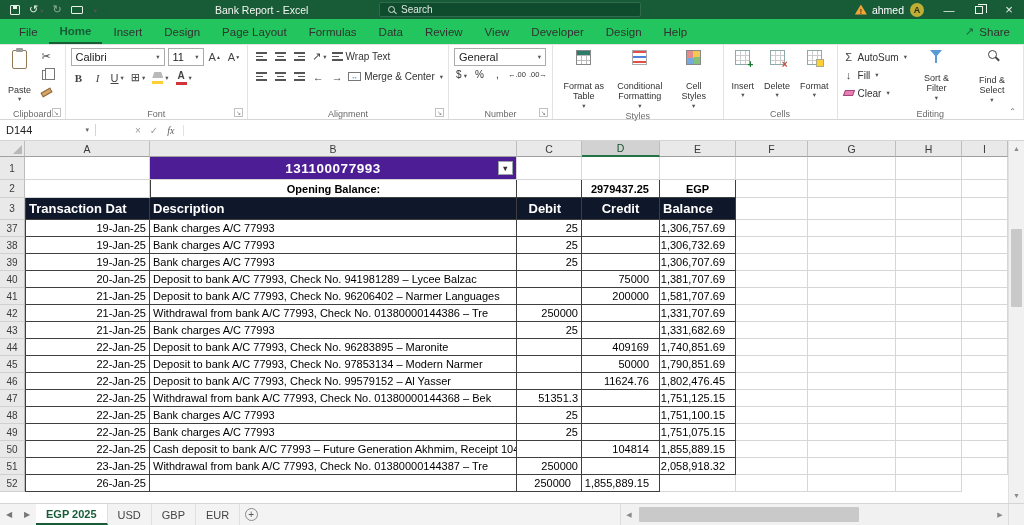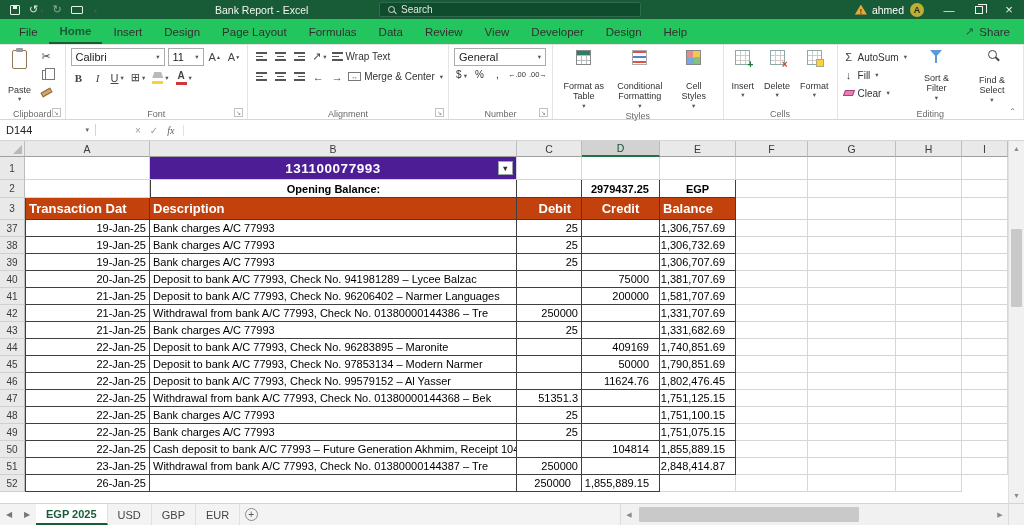--- a/index.html
+++ b/index.html
@@ -121,22 +121,22 @@
   .r1{height:23px;}
   .r2{height:18px;}
   .r3{height:22px;}
   .data{height:17px;}
   .banner{background:#4c1d95;color:#fff;font-weight:bold;font-size:13.5px;justify-content:center;position:relative;letter-spacing:.5px;padding:0;}
   .bdrop{position:absolute;right:3px;top:50%;transform:translateY(-50%);width:15px;height:14px;background:#fff;border:1px solid #9aa5a5;display:flex;align-items:center;justify-content:center;cursor:pointer;}
   .bdrop::after{content:"▾";font-size:8px;color:#333;}
   .open-label{font-weight:bold;justify-content:center;}
   .open-val{font-weight:bold;justify-content:flex-end;padding-right:10px;}
   .open-cur{font-weight:bold;justify-content:center;}
-  .hd{background:#c2410c;color:#fff;font-weight:bold;font-size:13px;border-right-color:#3f3f3f;border-bottom-color:#3f3f3f;}
-  .hd.rgt{justify-content:flex-end;padding-right:10px;}
+  .hd{background:#0f172a;color:#fff;font-weight:bold;font-size:13px;border-right-color:#3f3f3f;border-bottom-color:#3f3f3f;}
+  .hd.rgt{justify-content:flex-end;padding-right:20px;}
   .hd.ctr{justify-content:center;}
   .cell.credit,.cell.balance{padding-right:10px;}
   .vscroll{position:absolute;right:0;top:0;bottom:0;width:16px;background:#f1f1f1;border-left:1px solid #e0e0e0;}
   .vsb{position:absolute;left:0;width:15px;height:15px;color:#8a8a8a;font-size:7px;display:flex;align-items:center;justify-content:center;cursor:pointer;}
   .vsb.up{top:0;}
   .vsb.dn{bottom:0;}
   .vthumb{position:absolute;left:2px;right:2px;top:88px;height:78px;background:#c9c9c9;border-radius:1px;cursor:grab;}
 
   
   .sbar{height:22px;background:#f3f3f3;border-top:1px solid #d4d4d4;display:flex;align-items:stretch;flex:0 0 auto;font-size:11px;}
@@ -712,21 +712,21 @@
           <div class="cell"></div>
           <div class="cell"></div>
         </div>
 
         <div class="gridrow data">
           <div class="cell gut">51</div>
           <div class="cell t lb num">23-Jan-25</div>
           <div class="cell t">Withdrawal from bank A/C 77993, Check No. 01380000144387 – Tre</div>
           <div class="cell t num">250000</div>
           <div class="cell t num credit"></div>
-          <div class="cell t num balance">2,848,414.87</div>
+          <div class="cell t num balance">2,058,918.32</div>
           <div class="cell"></div>
           <div class="cell"></div>
           <div class="cell"></div>
           <div class="cell"></div>
         </div>
 
         <div class="gridrow data">
           <div class="cell gut">52</div>
           <div class="cell t lb num">26-Jan-25</div>
           <div class="cell t num"></div>

